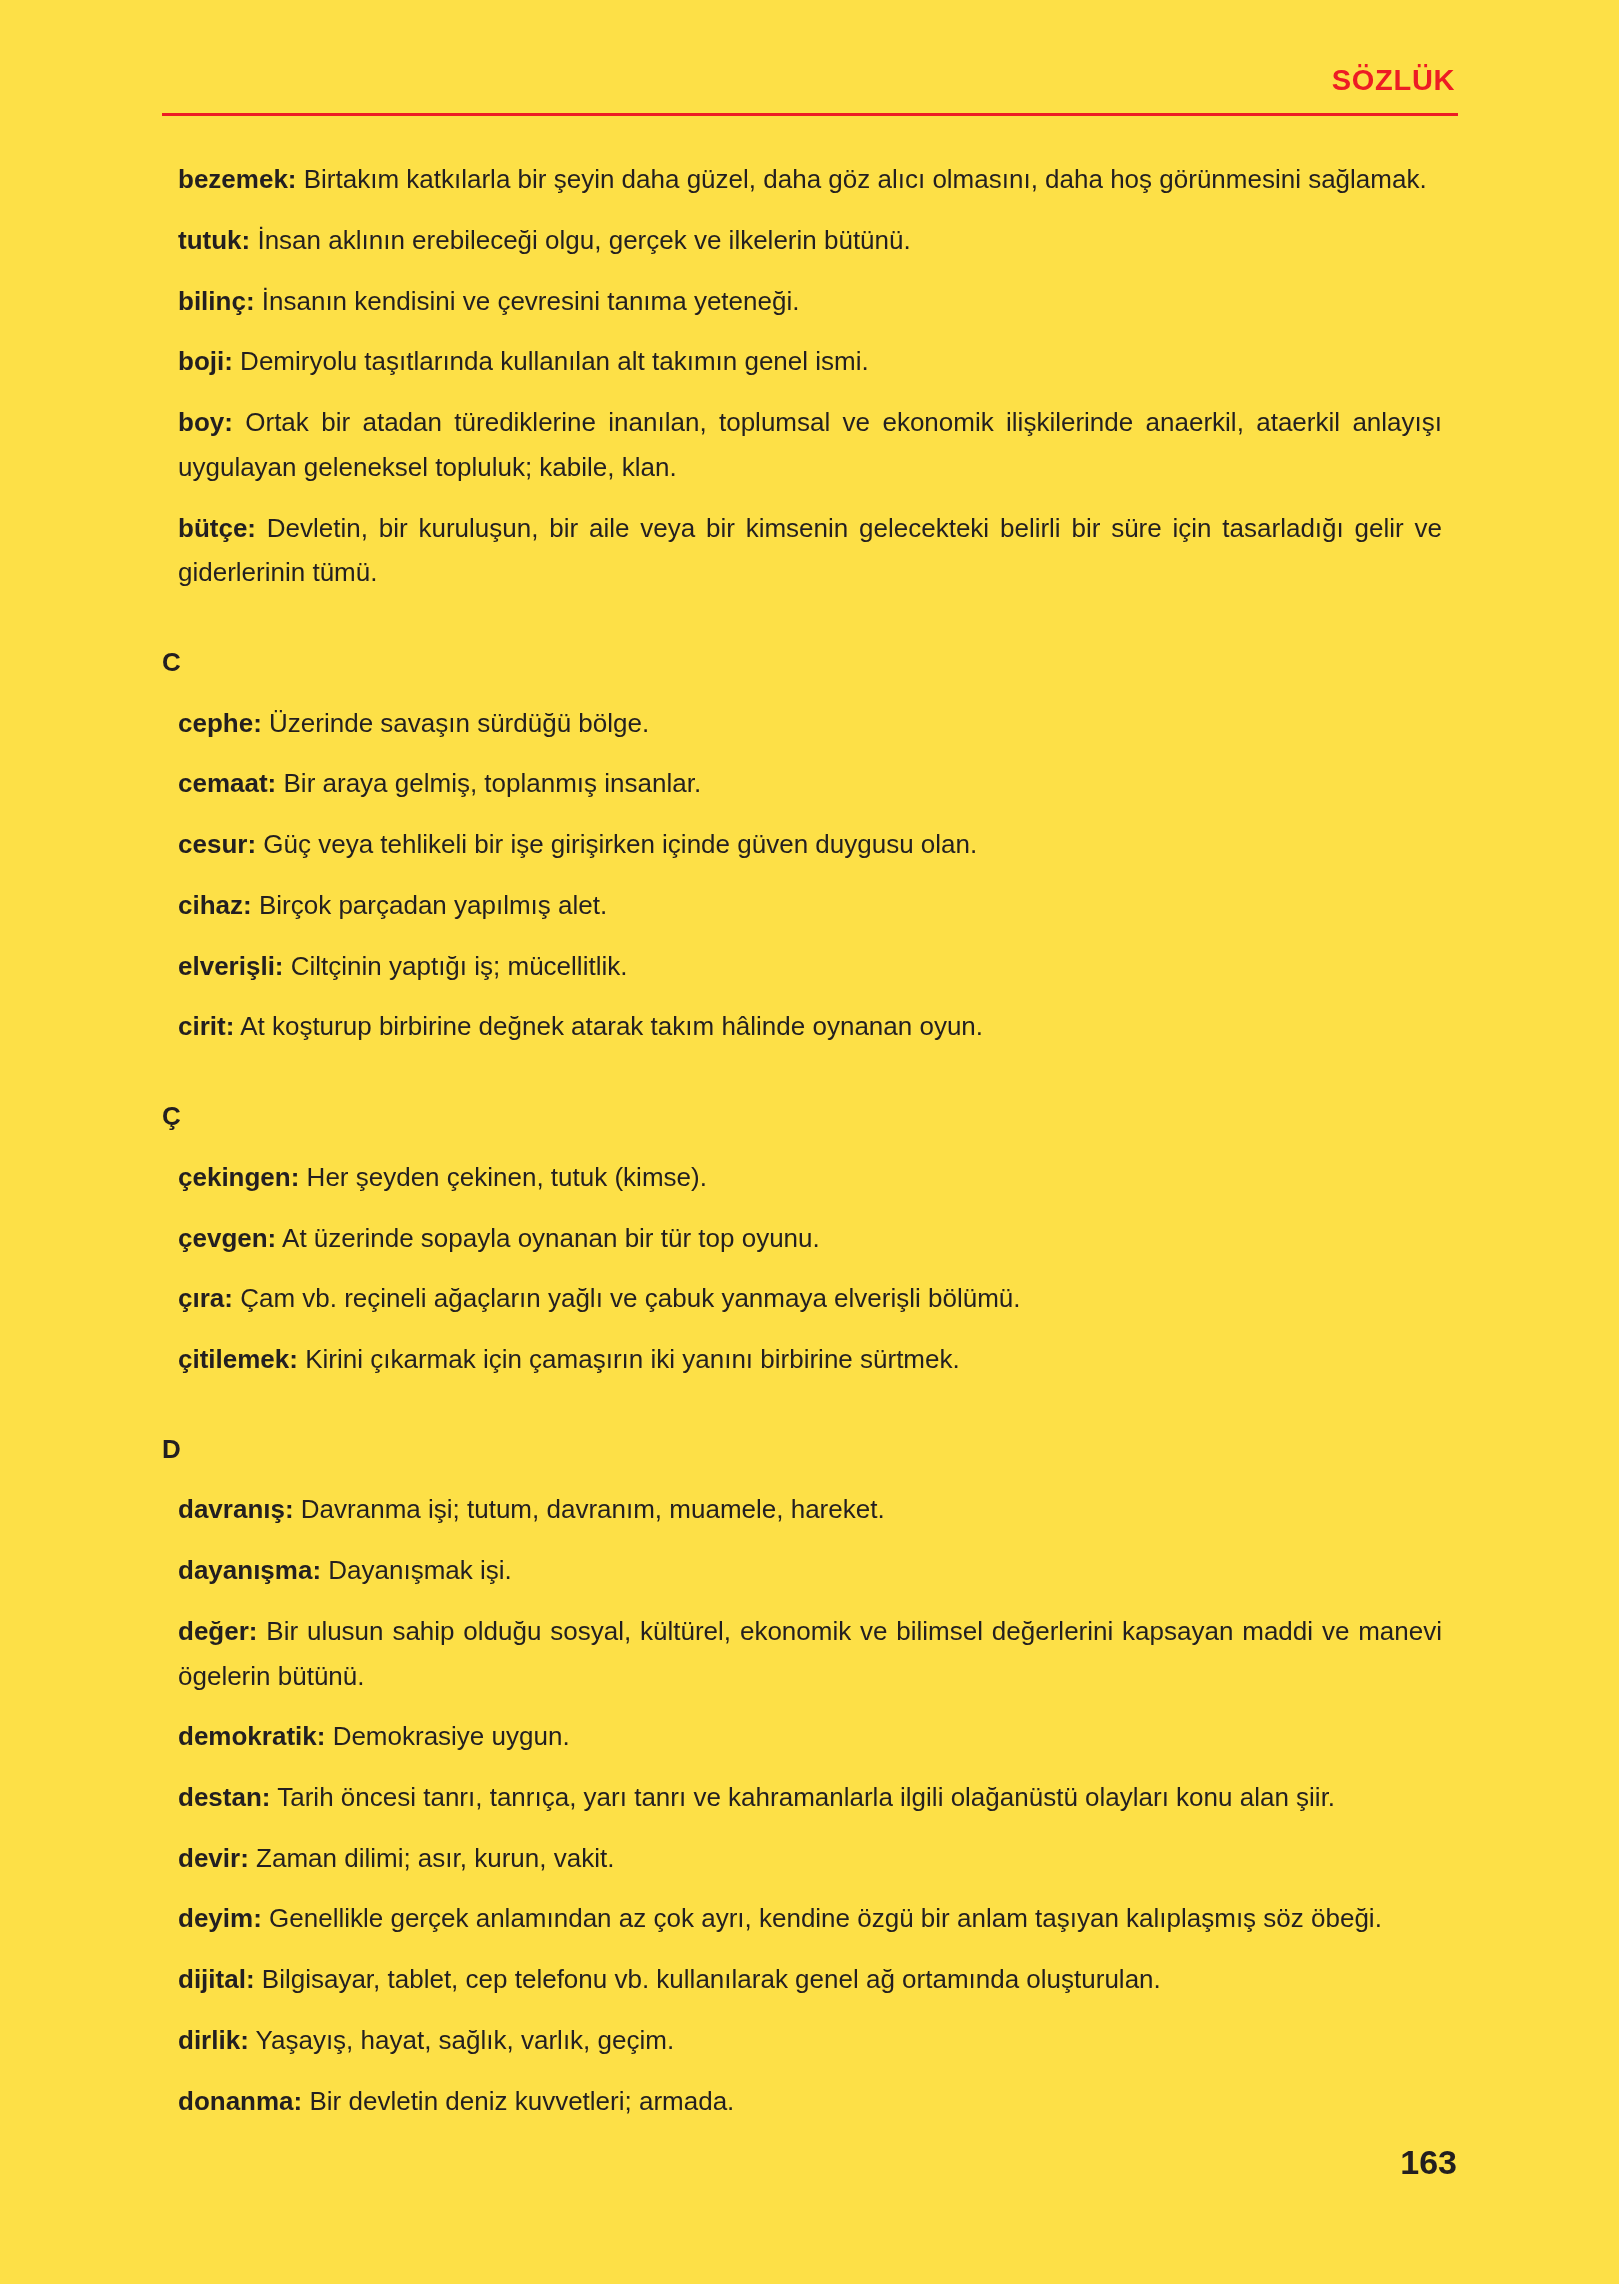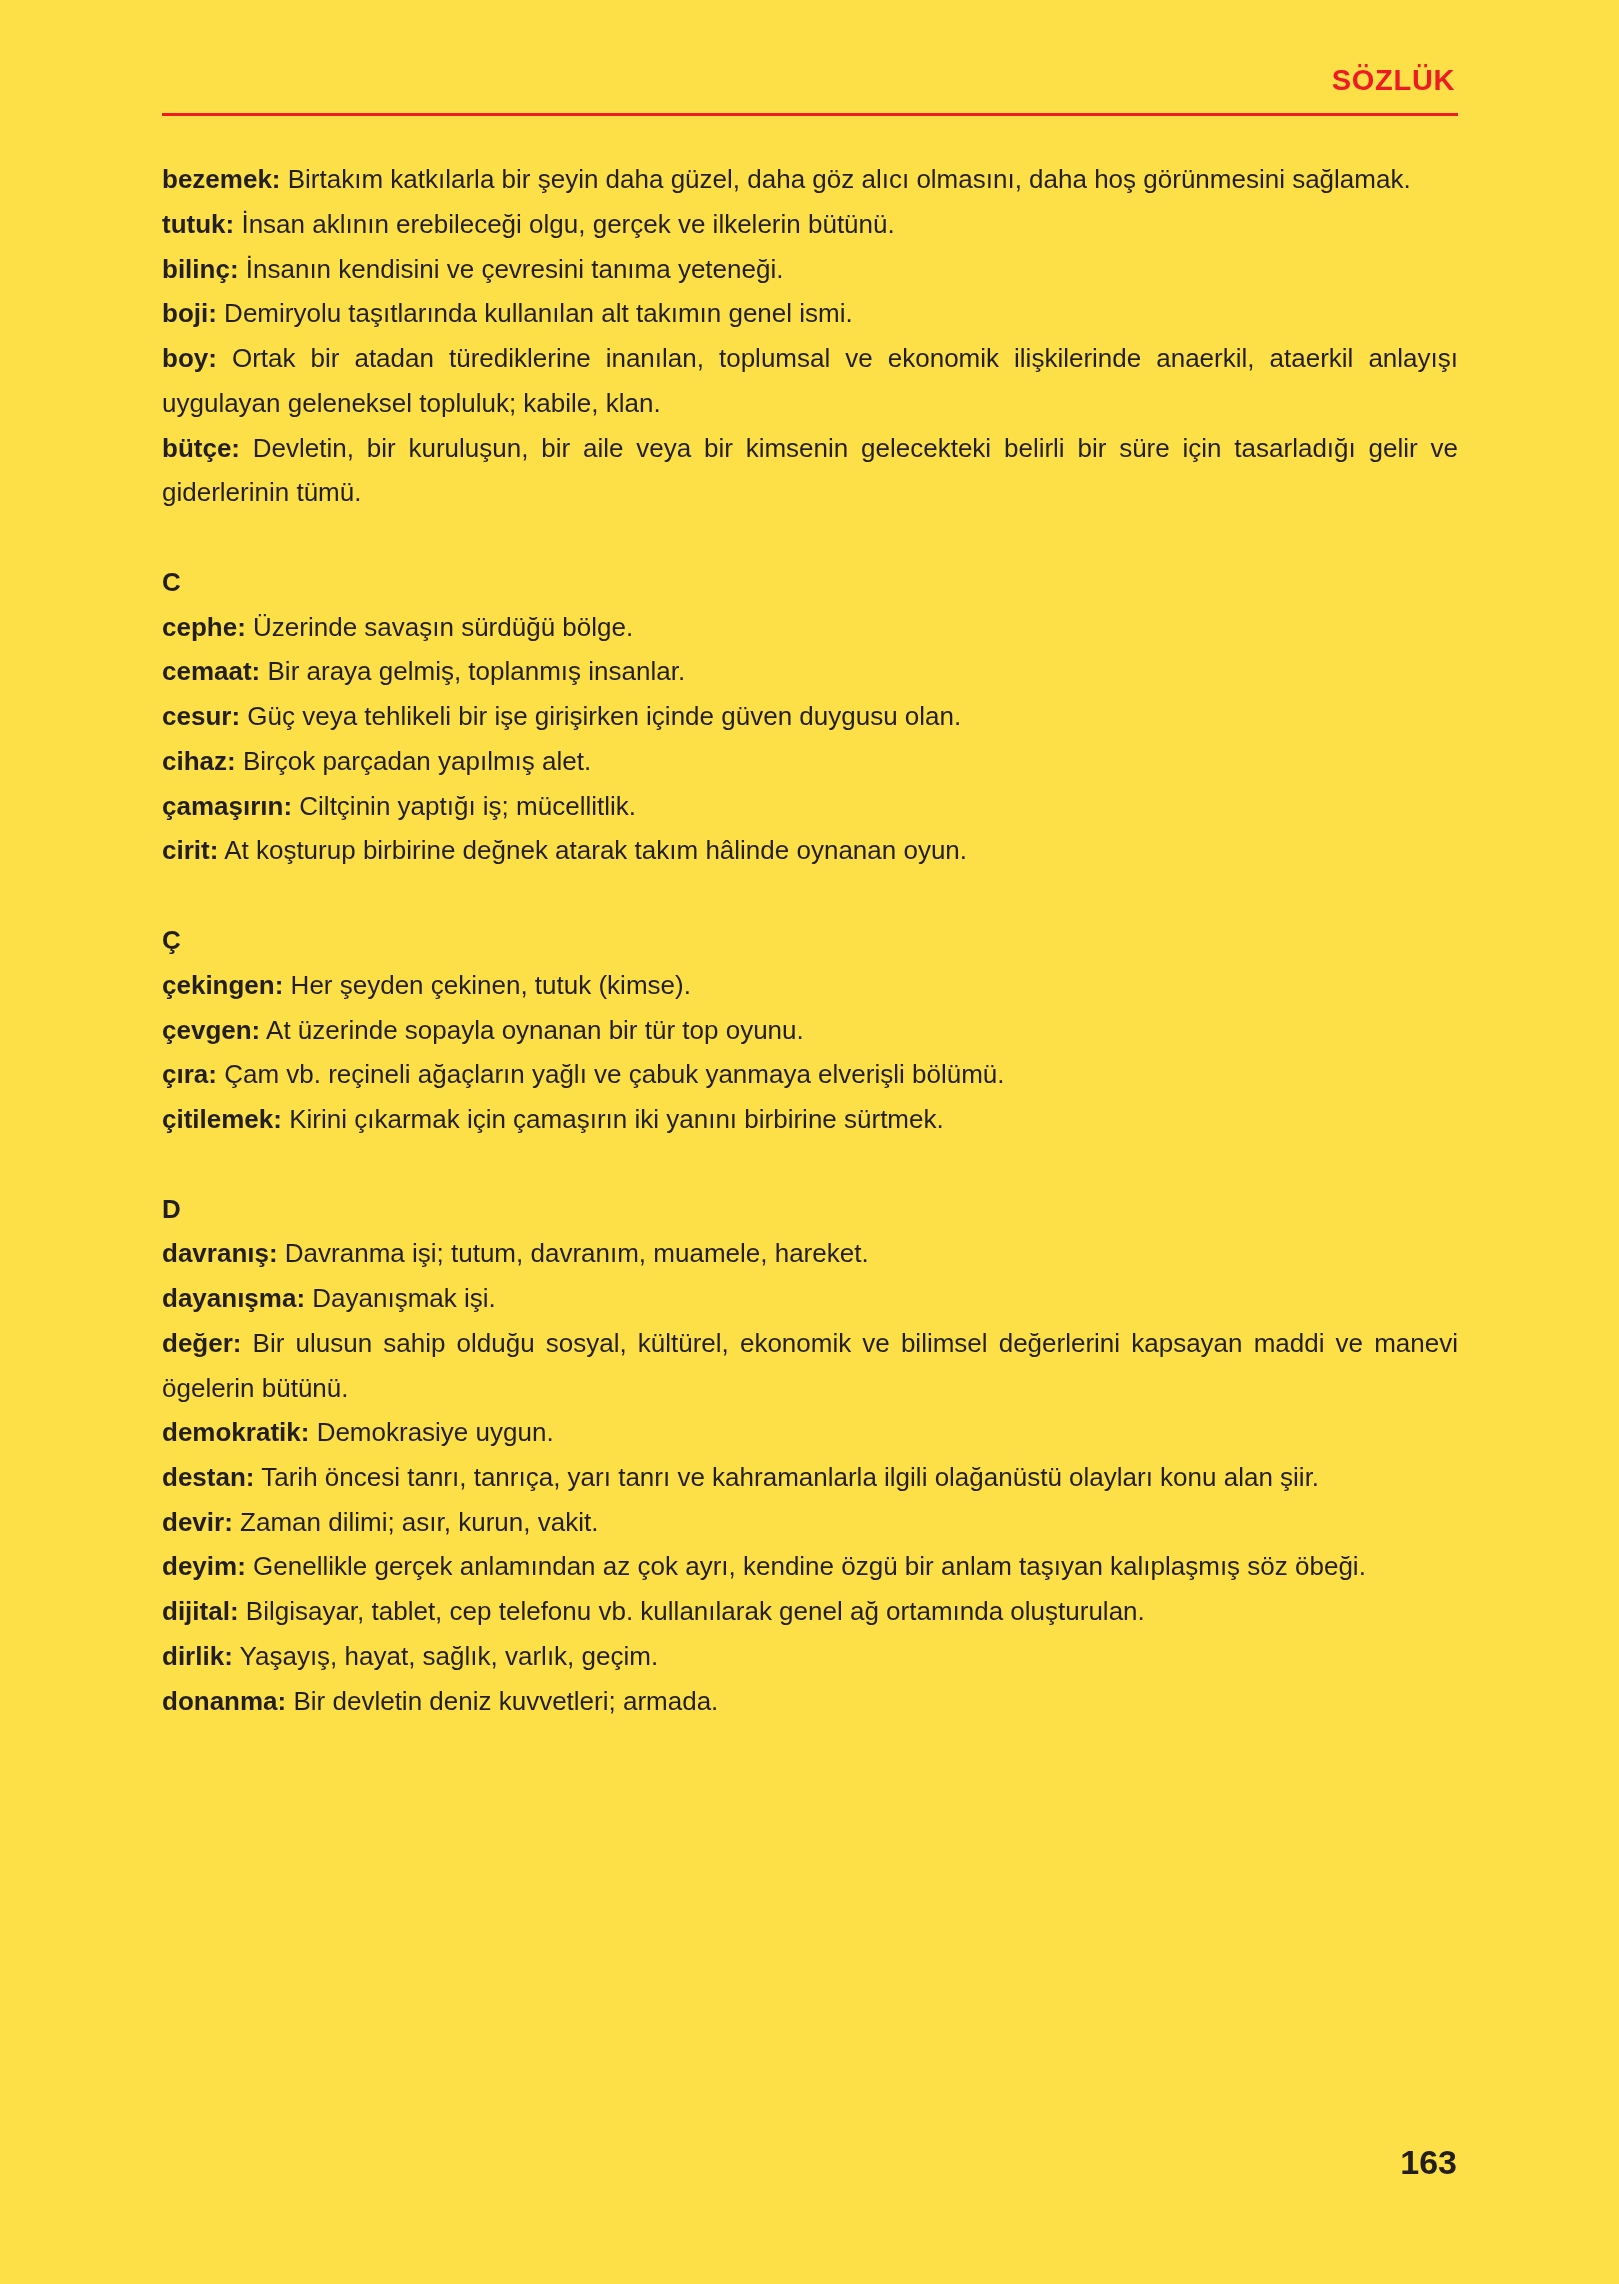--- a/index.html
+++ b/index.html
@@ -33,21 +33,21 @@
     height: 0;
     border-bottom: 3.5px solid #ed1c24;
     margin-top: 15.5px;
   }
   .content {
     margin-top: 41px;
     font-size: 26px;
     line-height: 1.72;
   }
   .entry {
-    margin: 0;
+    margin: 16px;
     text-align: justify;
     hyphens: auto;
     -webkit-hyphens: auto;
   }
   .term {
     font-weight: 700;
   }
   .section-letter {
     font-weight: 700;
     margin-top: 45px;
@@ -77,21 +77,21 @@
       <p class="entry"><span class="term">tutuk:</span> <span class="definition">İnsan aklının erebileceği olgu, gerçek ve ilkelerin bütünü.</span></p>
       <p class="entry"><span class="term">bilinç:</span> <span class="definition">İnsanın kendisini ve çevresini tanıma yeteneği.</span></p>
       <p class="entry"><span class="term">boji:</span> <span class="definition">Demiryolu taşıtlarında kullanılan alt takımın genel ismi.</span></p>
       <p class="entry"><span class="term">boy:</span> <span class="definition">Ortak bir atadan türediklerine inanılan, toplumsal ve ekonomik ilişkilerinde anaerkil, ataerkil anlayışı uygulayan geleneksel topluluk; kabile, klan.</span></p>
       <p class="entry"><span class="term">bütçe:</span> <span class="definition">Devletin, bir kuruluşun, bir aile veya bir kimsenin gelecekteki belirli bir süre için tasarladığı gelir ve giderlerinin tümü.</span></p>
       <div class="section-letter">C</div>
       <p class="entry"><span class="term">cephe:</span> <span class="definition">Üzerinde savaşın sürdüğü bölge.</span></p>
       <p class="entry"><span class="term">cemaat:</span> <span class="definition">Bir araya gelmiş, toplanmış insanlar.</span></p>
       <p class="entry"><span class="term">cesur:</span> <span class="definition">Güç veya tehlikeli bir işe girişirken içinde güven duygusu olan.</span></p>
       <p class="entry"><span class="term">cihaz:</span> <span class="definition">Birçok parçadan yapılmış alet.</span></p>
-      <p class="entry"><span class="term">çamaşırın:</span> <span class="definition">Ciltçinin yaptığı iş; mücellitlik.</span></p>
+      <p class="entry"><span class="term">elverişli:</span> <span class="definition">Ciltçinin yaptığı iş; mücellitlik.</span></p>
       <p class="entry"><span class="term">cirit:</span> <span class="definition">At koşturup birbirine değnek atarak takım hâlinde oynanan oyun.</span></p>
       <div class="section-letter">Ç</div>
       <p class="entry"><span class="term">çekingen:</span> <span class="definition">Her şeyden çekinen, tutuk (kimse).</span></p>
       <p class="entry"><span class="term">çevgen:</span> <span class="definition">At üzerinde sopayla oynanan bir tür top oyunu.</span></p>
       <p class="entry"><span class="term">çıra:</span> <span class="definition">Çam vb. reçineli ağaçların yağlı ve çabuk yanmaya elverişli bölümü.</span></p>
       <p class="entry"><span class="term">çitilemek:</span> <span class="definition">Kirini çıkarmak için çamaşırın iki yanını birbirine sürtmek.</span></p>
       <div class="section-letter">D</div>
       <p class="entry"><span class="term">davranış:</span> <span class="definition">Davranma işi; tutum, davranım, muamele, hareket.</span></p>
       <p class="entry"><span class="term">dayanışma:</span> <span class="definition">Dayanışmak işi.</span></p>
       <p class="entry"><span class="term">değer:</span> <span class="definition">Bir ulusun sahip olduğu sosyal, kültürel, ekonomik ve bilimsel değerlerini kapsayan maddi ve manevi ögelerin bütünü.</span></p>

